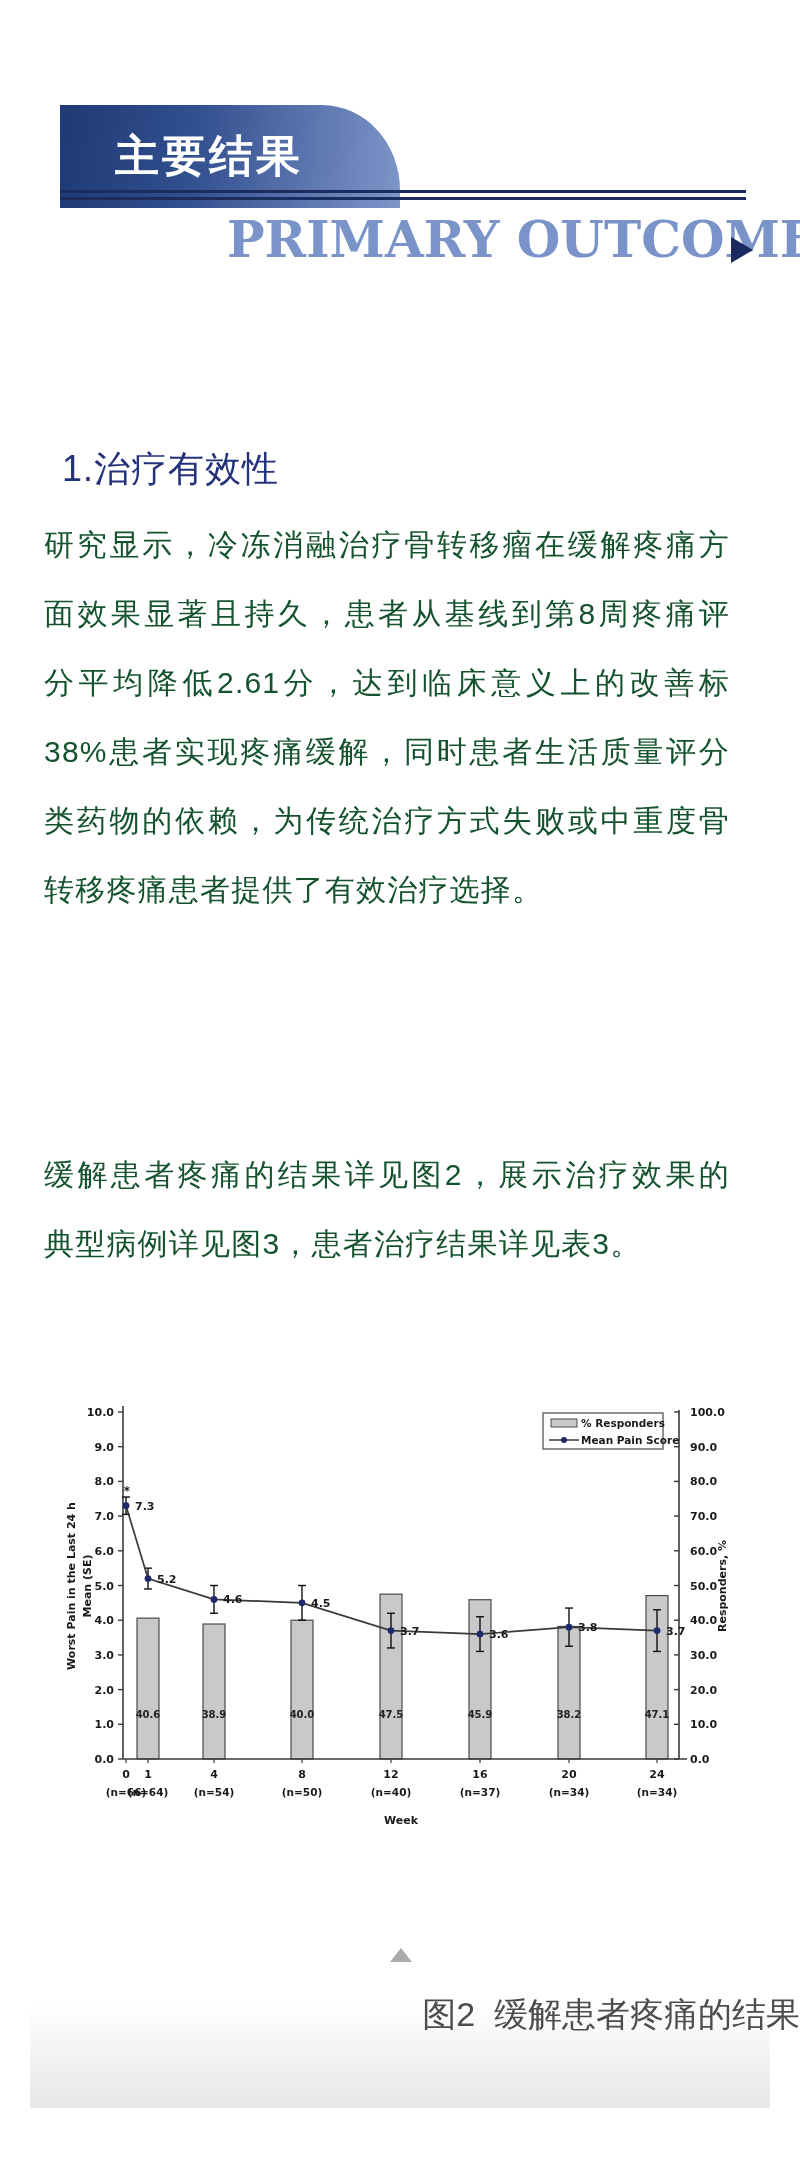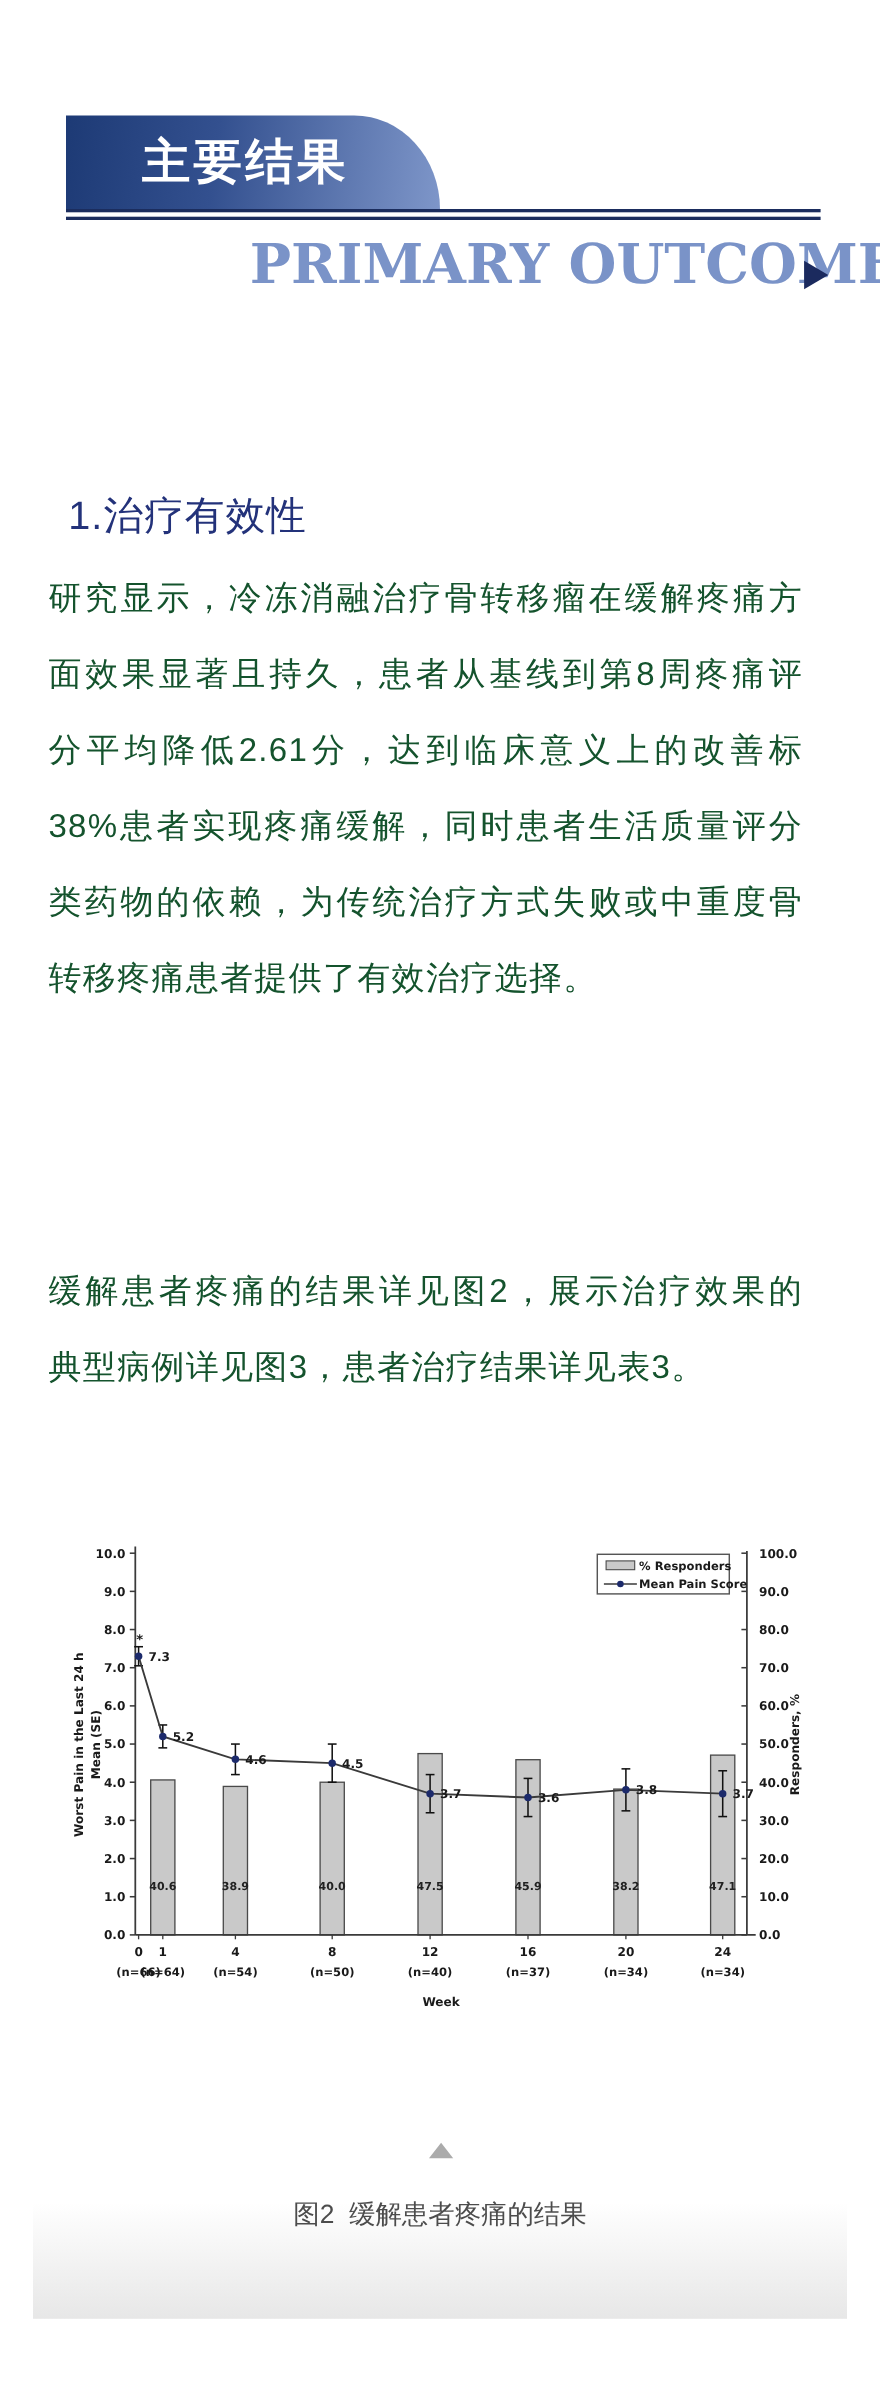--- a/index.html
+++ b/index.html
@@ -1,23 +1,23 @@
 <!DOCTYPE html>
 <html><head>
 <meta charset="utf-8">
 <style>
   html,body{margin:0;padding:0;background:#ffffff;}
   .page{position:relative;width:800px;height:2165px;background:#ffffff;overflow:hidden;
         font-family:"Liberation Sans","DejaVu Sans",sans-serif;}
 
   
-  .banner{position:absolute;left:60px;top:105px;width:340px;height:85px;
+  .banner{position:absolute;left:60px;top:105px;width:340px;height:103px;
           border-top-right-radius:78px 85px;
           background:linear-gradient(97deg,#1d3a75 0%,#33508f 40%,#7e96c9 100%);
-          display:flex;align-items:center;padding-left:69px;box-sizing:border-box;}
+          display:flex;align-items:center;padding-left:55px;box-sizing:border-box;}
   .banner-title{font-family:"DejaVu Serif","Liberation Serif",serif;font-weight:700;
           font-size:44px;color:#ffffff;letter-spacing:3px;}
 
   
   .double-rule{position:absolute;left:60px;top:190px;width:686px;height:10px;
           border-top:3px solid #1b2d5e;border-bottom:3px solid #1b2d5e;box-sizing:border-box;}
 
   
   .eng-subtitle{position:absolute;left:227px;top:212px;width:470px;
           font-family:"DejaVu Serif","Liberation Serif",serif;font-weight:700;
@@ -41,22 +41,22 @@
   .figure{position:absolute;left:50px;top:1310px;width:700px;height:530px;}
 
   
   .collapse-tri{position:absolute;left:390px;top:1948px;width:0;height:0;
           border-left:11px solid transparent;border-right:11px solid transparent;
           border-bottom:14px solid #ababab;cursor:pointer;}
 
   
   .bottom-fade{position:absolute;left:30px;top:2002px;width:740px;height:106px;
           background:linear-gradient(180deg,#ffffff 0%,#f4f4f4 45%,#e7e7e7 100%);}
-  .fig-caption{position:absolute;left:0;top:1996px;width:800px;text-align:center;
-          font-size:24px;line-height:36px;color:#4c4c4c;font-weight:400;
+  .fig-caption{position:absolute;left:0;top:1996px;width:800px;text-align:right;
+          font-size:34px;line-height:36px;color:#4c4c4c;font-weight:400;
           white-space:pre-wrap;z-index:2;}
 </style>
 </head>
 <body>
 
 <div class="page">
 
   <div class="banner">
     <span class="banner-title">主要结果</span>
   </div>

